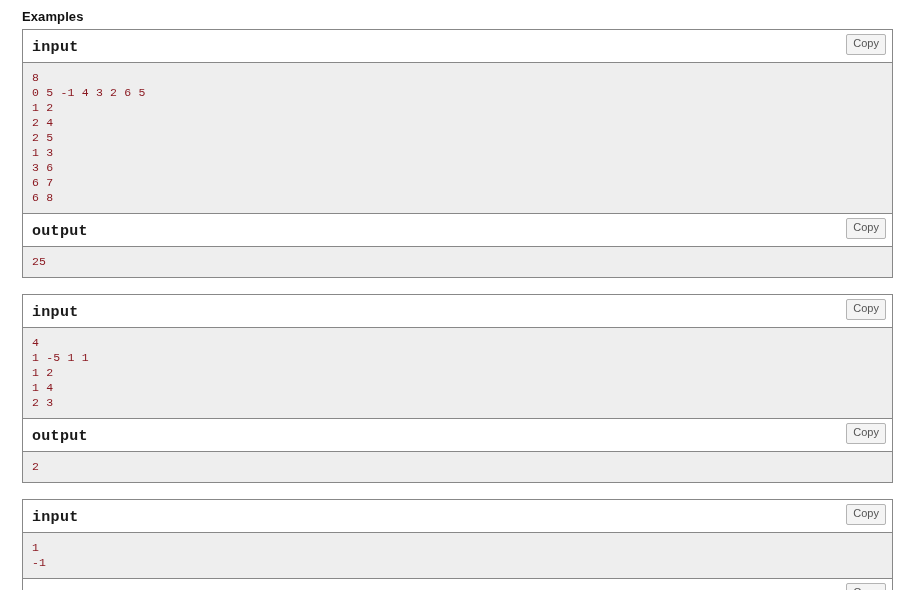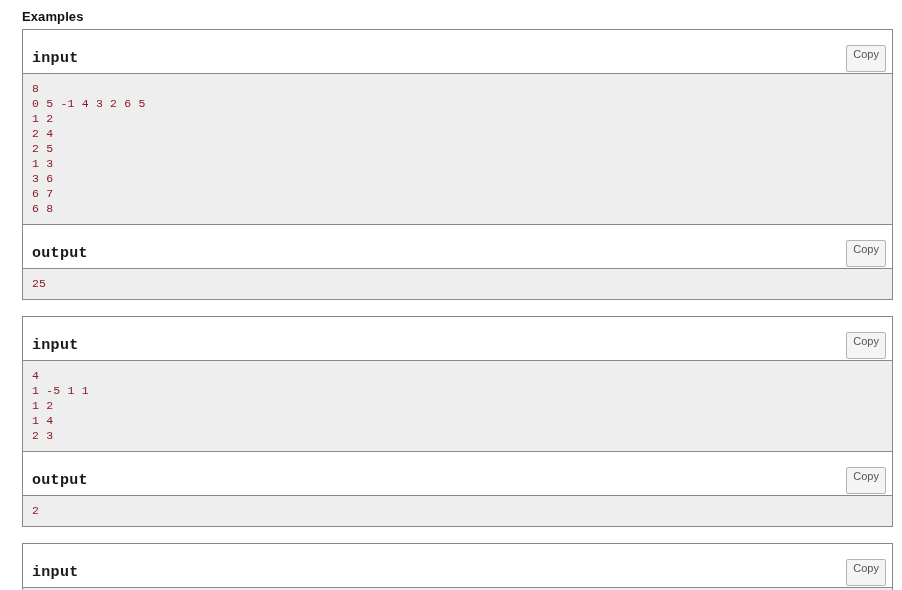--- a/index.html
+++ b/index.html
@@ -48,21 +48,20 @@
     box-sizing: border-box;
   }
 
   .io-header {
     position: relative;
     background: #ffffff;
     padding: 7px 10px 7px 9px;
     border-bottom: 1px solid #888888;
     height: 18px;
     box-sizing: content-box;
-    margin-top: 11px;
   }
 
   .io-title {
     font-family: "Liberation Mono", "DejaVu Sans Mono", monospace;
     font-size: 15px;
     font-weight: bold;
     color: #1a1a1a;
     line-height: 18px;
     letter-spacing: 0.3px;
   }
@@ -70,21 +69,21 @@
   .copy-btn {
     position: absolute;
     right: 6px;
     top: 4px;
     font-family: "Liberation Sans", sans-serif;
     font-size: 11px;
     color: #555555;
     background: #f4f4f4;
     border: 1px solid #b4b4b4;
     border-radius: 2px;
-    padding: 2px 6px 11px 6px;
+    padding: 2px 6px 5px 6px;
     line-height: 12px;
     cursor: pointer;
     user-select: none;
   }
 
   .io-body {
     background: #eeeeee;
     padding: 7px 9px 8px 9px;
     font-family: "Liberation Mono", "DejaVu Sans Mono", monospace;
     font-size: 11.5px;

